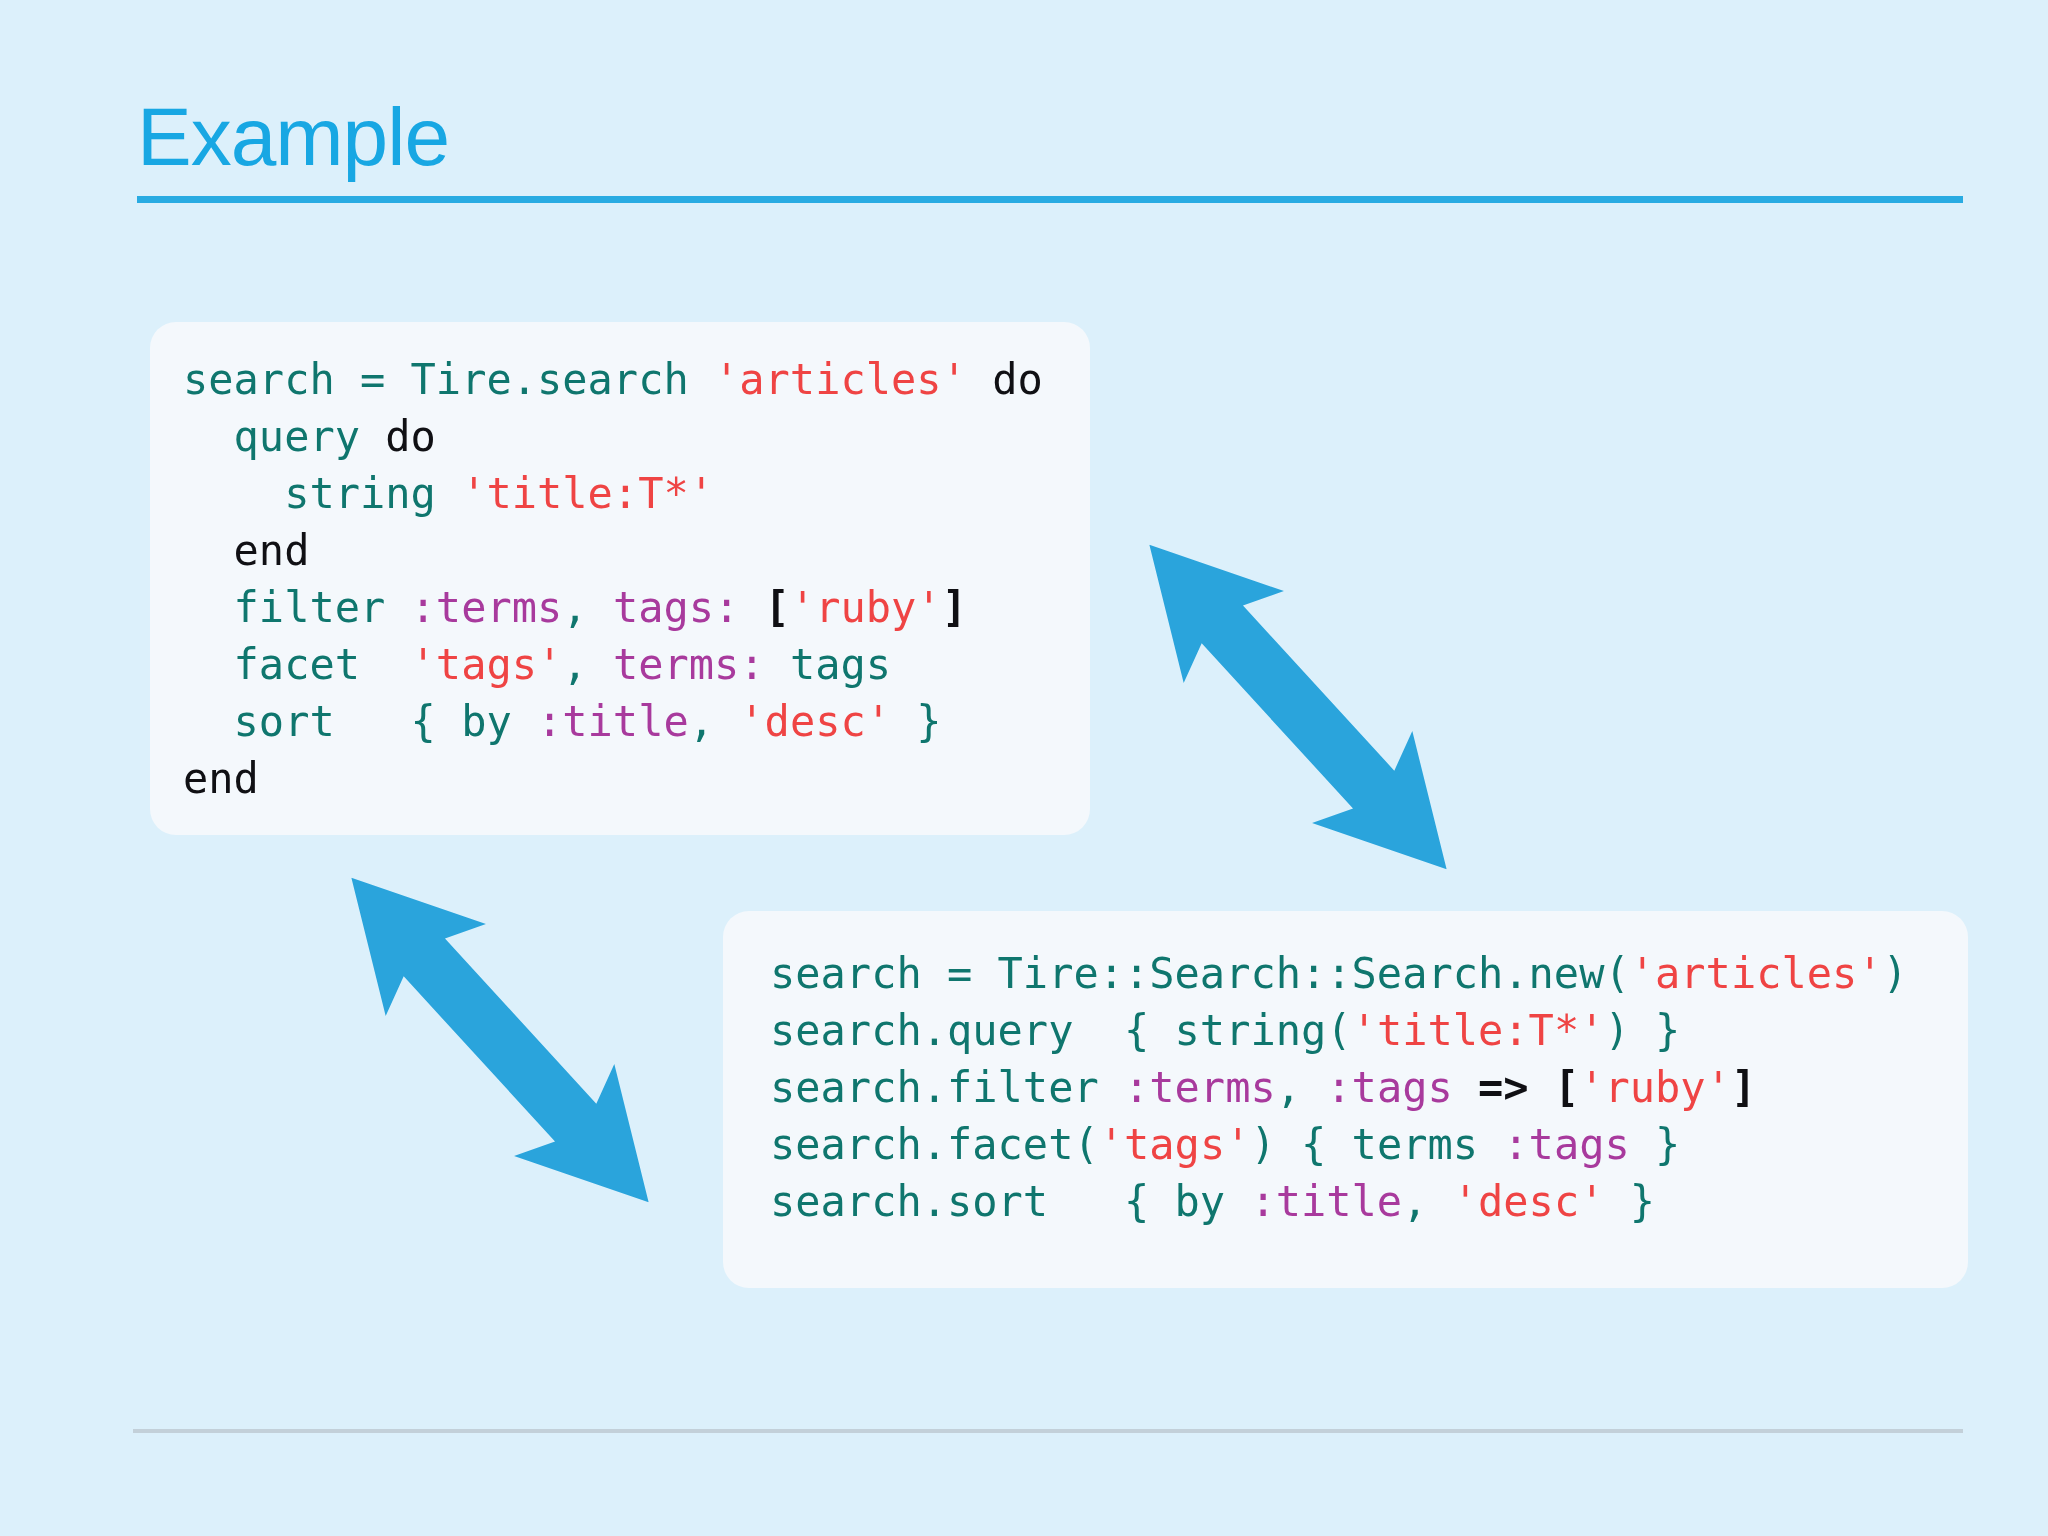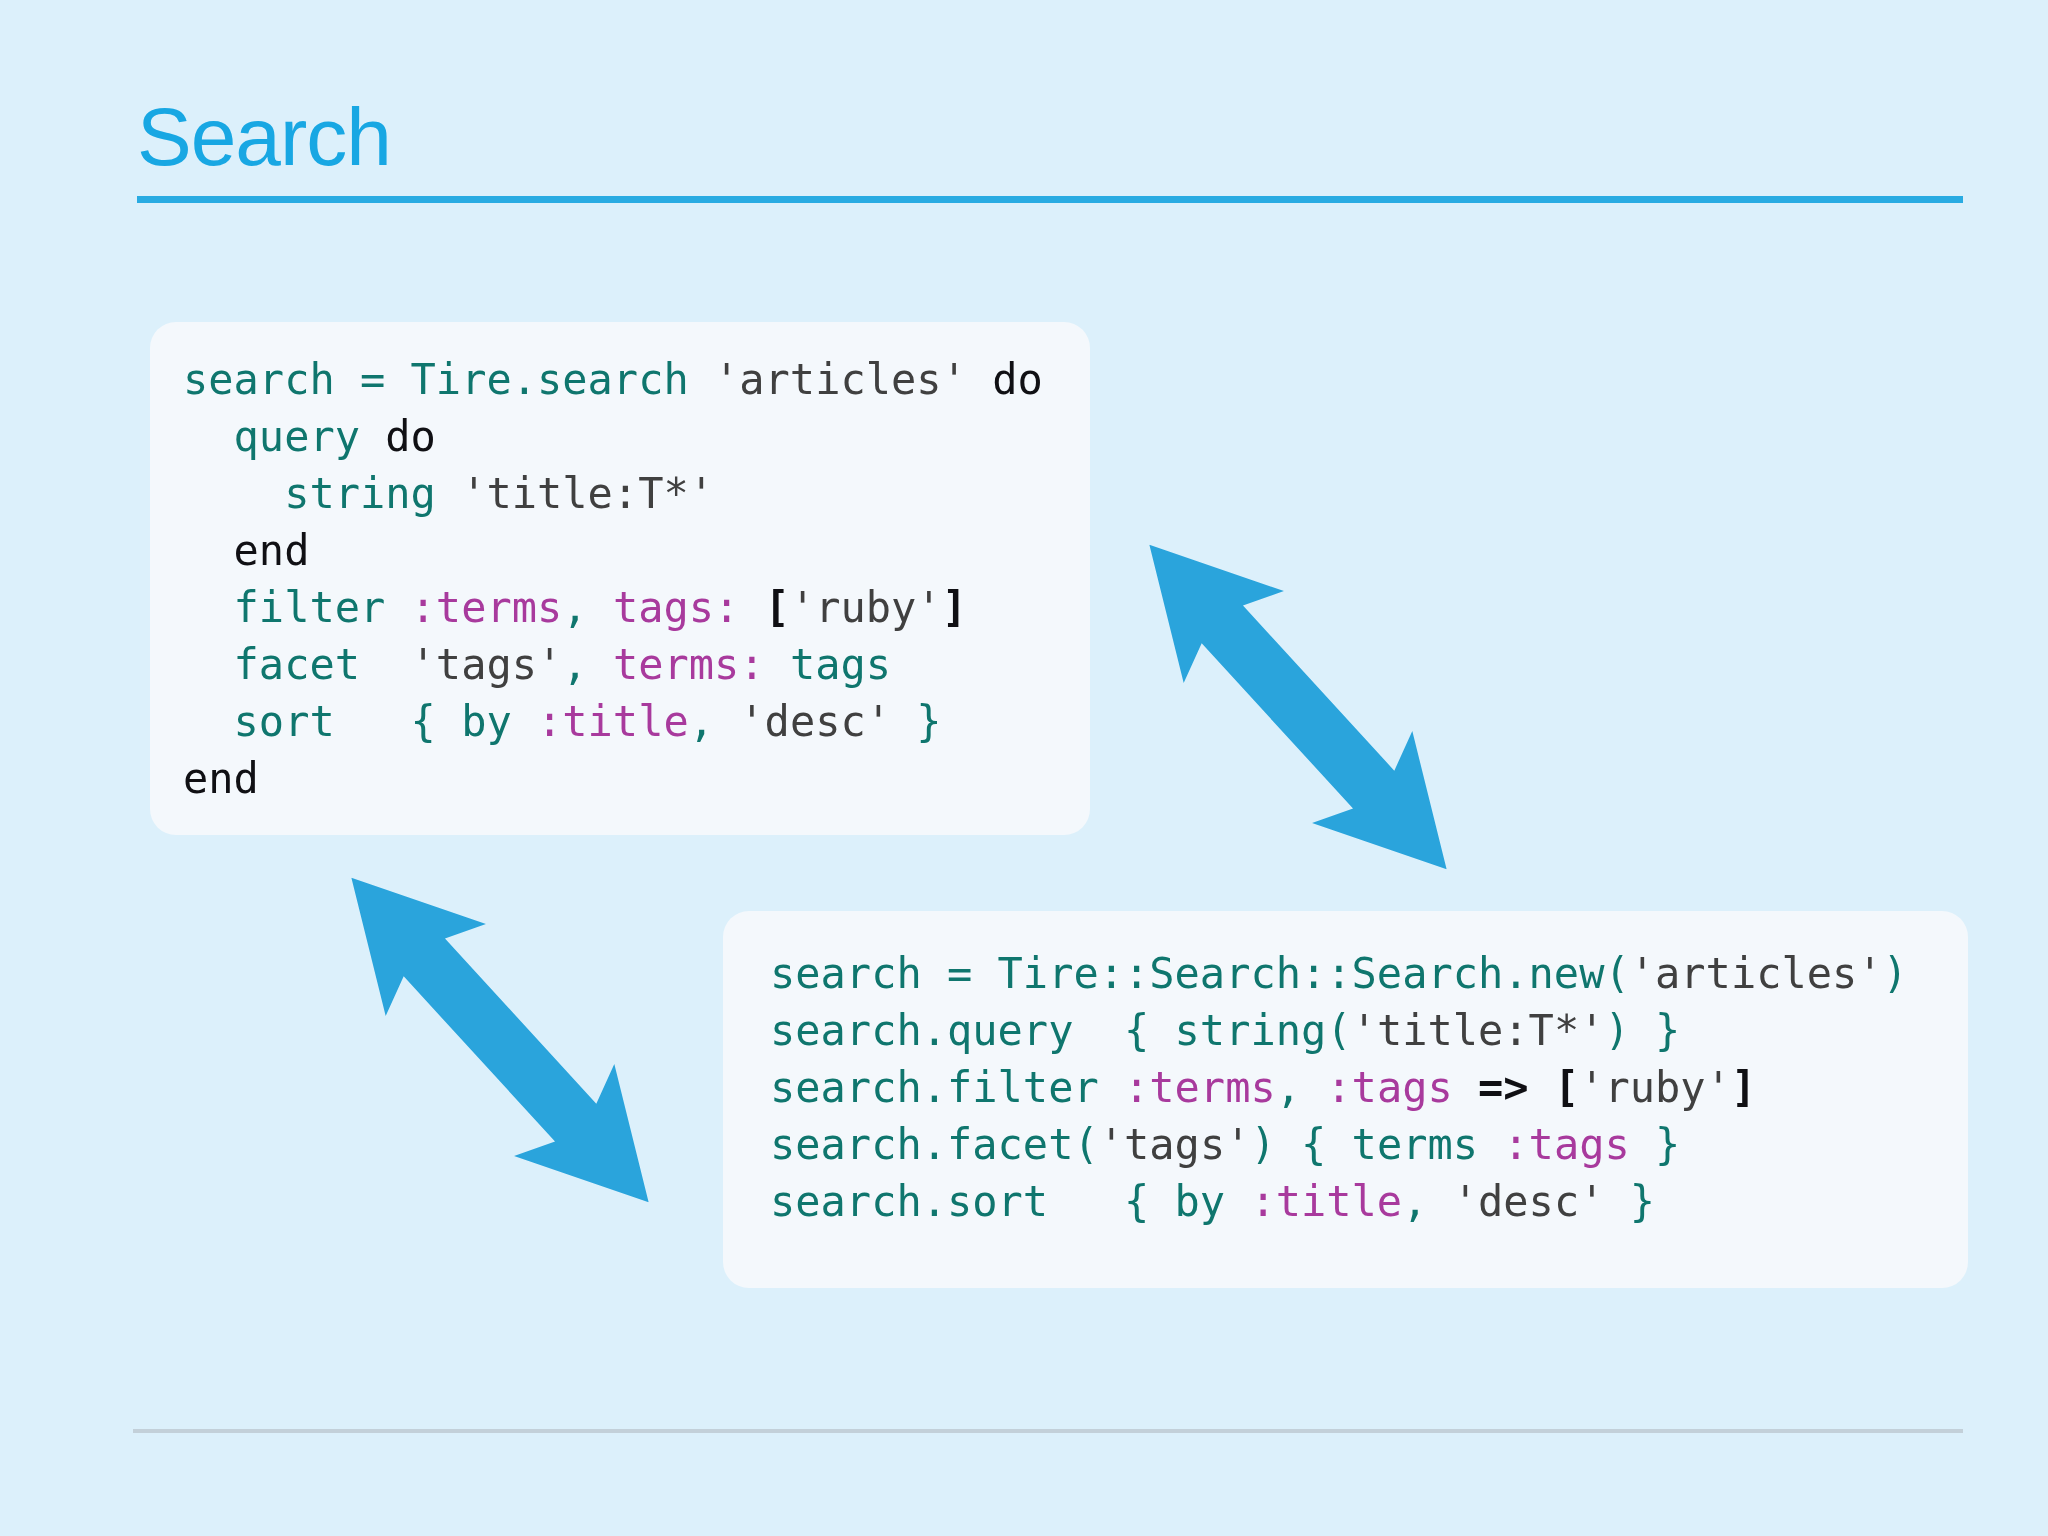--- a/index.html
+++ b/index.html
@@ -22,42 +22,42 @@
     position:absolute; background:#f4f8fc; border-radius:26px;
   }
   .card1 { left:150px; top:322px; width:940px;  height:513px; padding:29px 0 0 33px; }
   .card2 { left:723px; top:911px; width:1245px; height:377px; padding:34px 0 0 47px; }
   .code {
     font-family:"DejaVu Sans Mono", monospace;
     font-size:42px; line-height:57px;
     color:#17181c; white-space:pre;
   }
   .tok-p { color:#0f766e; }
-  .tok-s { color:#404040; }
+  .tok-s { color:#ef4444; }
   .tok-y { color:#a83a9d;margin-top:24px; }
   .tok-k { color:#101014; font-weight:normal; }
   .tok-b { color:#101014; font-weight:bold; }
   .arrow { position:absolute; width:440px; height:160px; }
   .arrow1 { left:1078px; top:627px; transform:rotate(47.5deg); }
   .arrow2 { left:280px;  top:960px; transform:rotate(47.5deg); }
   .footer-rule {
     position:absolute; left:133px; top:1429px;
     width:1830px; height:4px; background:#c3d0d9;
   }
   .footer {
     position:absolute; top:1462px; right:85px;
     font-size:40px; color:#b5c4ce; font-weight:400;
   }
 </style>
 </head>
 <body>
 
 <div class="slide">
 
-  <h1 class="title">Search</h1>
+  <h1 class="title">Example</h1>
   <div class="title-rule"></div>
 
   <div class="card card1">
     <pre class="code"><div><span class="tok-p">search = Tire.search </span><span class="tok-s">'articles'</span><span class="tok-p"> </span><span class="tok-k">do</span></div><div><span class="tok-p">  query </span><span class="tok-k">do</span></div><div><span class="tok-p">    string </span><span class="tok-s">'title:T*'</span></div><div><span class="tok-p">  </span><span class="tok-k">end</span></div><div><span class="tok-p">  filter </span><span class="tok-y">:terms</span><span class="tok-p">, </span><span class="tok-y">tags:</span><span class="tok-p"> </span><span class="tok-b">[</span><span class="tok-s">'ruby'</span><span class="tok-b">]</span></div><div><span class="tok-p">  facet  </span><span class="tok-s">'tags'</span><span class="tok-p">, </span><span class="tok-y">terms:</span><span class="tok-p"> tags</span></div><div><span class="tok-p">  sort   { by </span><span class="tok-y">:title</span><span class="tok-p">, </span><span class="tok-s">'desc'</span><span class="tok-p"> }</span></div><div><span class="tok-k">end</span></div></pre>
   </div>
 
   <div class="card card2">
     <pre class="code"><div><span class="tok-p">search = Tire::Search::Search.new(</span><span class="tok-s">'articles'</span><span class="tok-p">)</span></div><div><span class="tok-p">search.query  { string(</span><span class="tok-s">'title:T*'</span><span class="tok-p">) }</span></div><div><span class="tok-p">search.filter </span><span class="tok-y">:terms</span><span class="tok-p">, </span><span class="tok-y">:tags</span><span class="tok-p"> </span><span class="tok-b">=&gt;</span><span class="tok-p"> </span><span class="tok-b">[</span><span class="tok-s">'ruby'</span><span class="tok-b">]</span></div><div><span class="tok-p">search.facet(</span><span class="tok-s">'tags'</span><span class="tok-p">) { terms </span><span class="tok-y">:tags</span><span class="tok-p"> }</span></div><div><span class="tok-p">search.sort   { by </span><span class="tok-y">:title</span><span class="tok-p">, </span><span class="tok-s">'desc'</span><span class="tok-p"> }</span></div></pre>
   </div>
 

